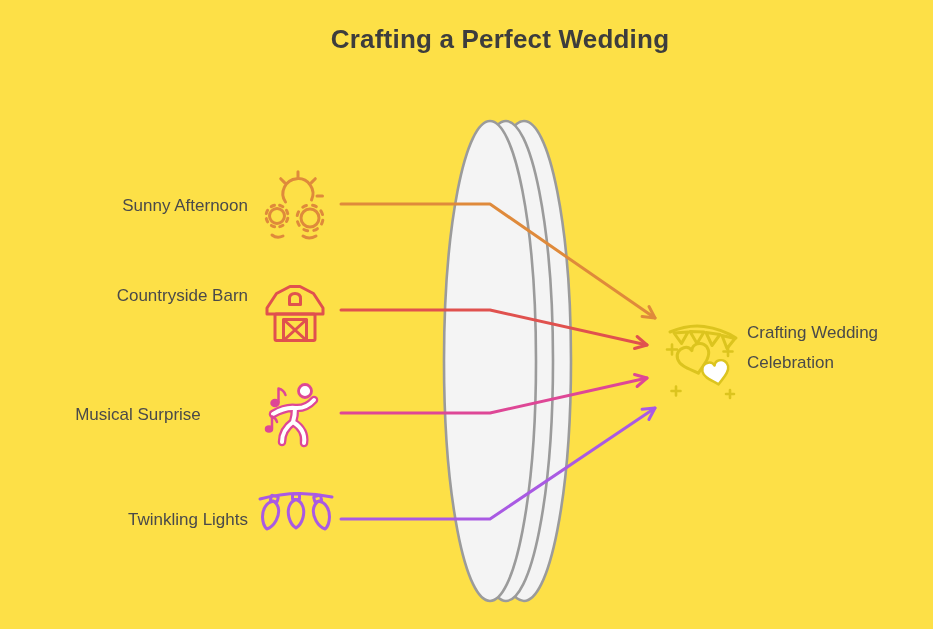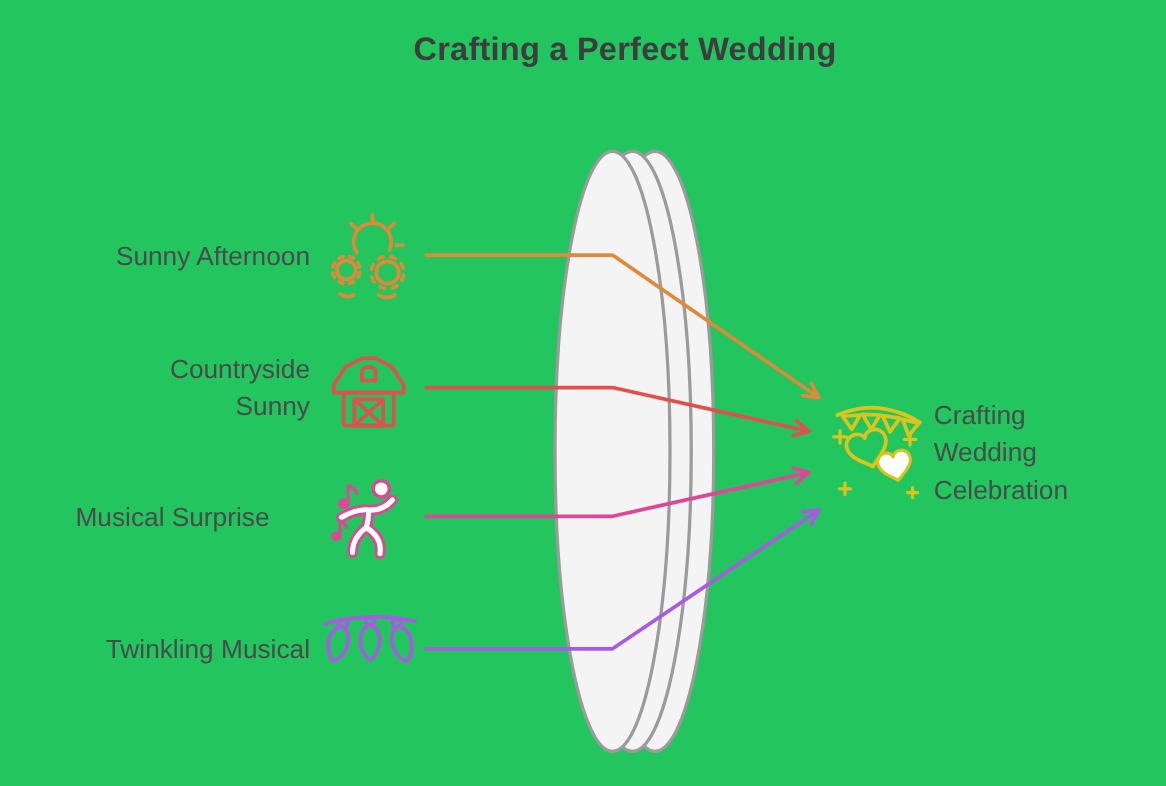--- a/index.html
+++ b/index.html
@@ -1,24 +1,24 @@
 <!DOCTYPE html>
 <html><head>
 <meta charset="utf-8">
 <style>
   html,body{margin:0;padding:0;background:#fff;}
   .canvas{
-    position:relative;width:933px;height:629px;background:#22c55e;
+    position:relative;width:933px;height:629px;background:#fde047;
     font-family:"Liberation Sans",sans-serif;overflow:hidden;
   }
   .title{
     position:absolute;top:24px;left:500px;transform:translateX(-50%);
     font-size:26px;font-weight:bold;color:#3d3d3d;white-space:nowrap;letter-spacing:.2px;
   }
-  .lbl{position:absolute;font-size:21px;line-height:30px;color:#4a4a4a;}
+  .lbl{position:absolute;font-size:17px;line-height:30px;color:#4a4a4a;}
   .lbl.left{right:685px;text-align:right;}
   .lbl.l1{top:191px;width:220px;}
   .lbl.l2{top:281px;width:150px;}
   .lbl.l3{top:400px;width:220px;text-align:center;}
   .lbl.l4{top:505px;width:220px;}
   .lbl.right{left:747px;top:318px;width:146px;text-align:left;}
   .icon{position:absolute;}
   .ic-sun{left:256px;top:170px;}
   .ic-barn{left:260px;top:279px;}
   .ic-dancer{left:258px;top:378px;}
@@ -56,23 +56,23 @@
         <path d="M637.1,386.5 L647,378 L634.5,374.5"></path>
       </g>
       <g stroke="#A95AE3">
         <path d="M341,519 L490,519 L655,408"></path>
         <path d="M648.9,419.5 L655,408 L642.1,409.3"></path>
       </g>
     </g>
   </svg>
 
   <div class="lbl left l1">Sunny Afternoon</div>
-  <div class="lbl left l2">Countryside Sunny</div>
+  <div class="lbl left l2">Countryside Barn</div>
   <div class="lbl left l3">Musical Surprise</div>
-  <div class="lbl left l4">Twinkling Musical</div>
+  <div class="lbl left l4">Twinkling Lights</div>
 
   <svg class="icon ic-sun" width="78" height="76" viewBox="0 0 78 76" fill="none" stroke-width="3" stroke-linecap="round" stroke="#DF8A3B">
     <path d="M29.5,32 A15,15 0 1 1 55.5,30"></path>
     <path d="M28.6,12.6 L24.7,8.7 M42,7 L42,1.8 M55.4,12.6 L59.3,8.7 M61,26 L66.5,26"></path>
     <circle cx="21" cy="46" r="7.5"></circle>
     <circle cx="21" cy="46" r="11" stroke-dasharray="3.5 5.14" transform="rotate(12 21 46)"></circle>
     <circle cx="54" cy="48" r="9"></circle>
     <circle cx="54" cy="48" r="13" stroke-dasharray="4 6.2" transform="rotate(10 54 48)"></circle>
     <path d="M16,65 Q21,69 27,66"></path>
     <path d="M47,66 Q53,70 60,66"></path>

